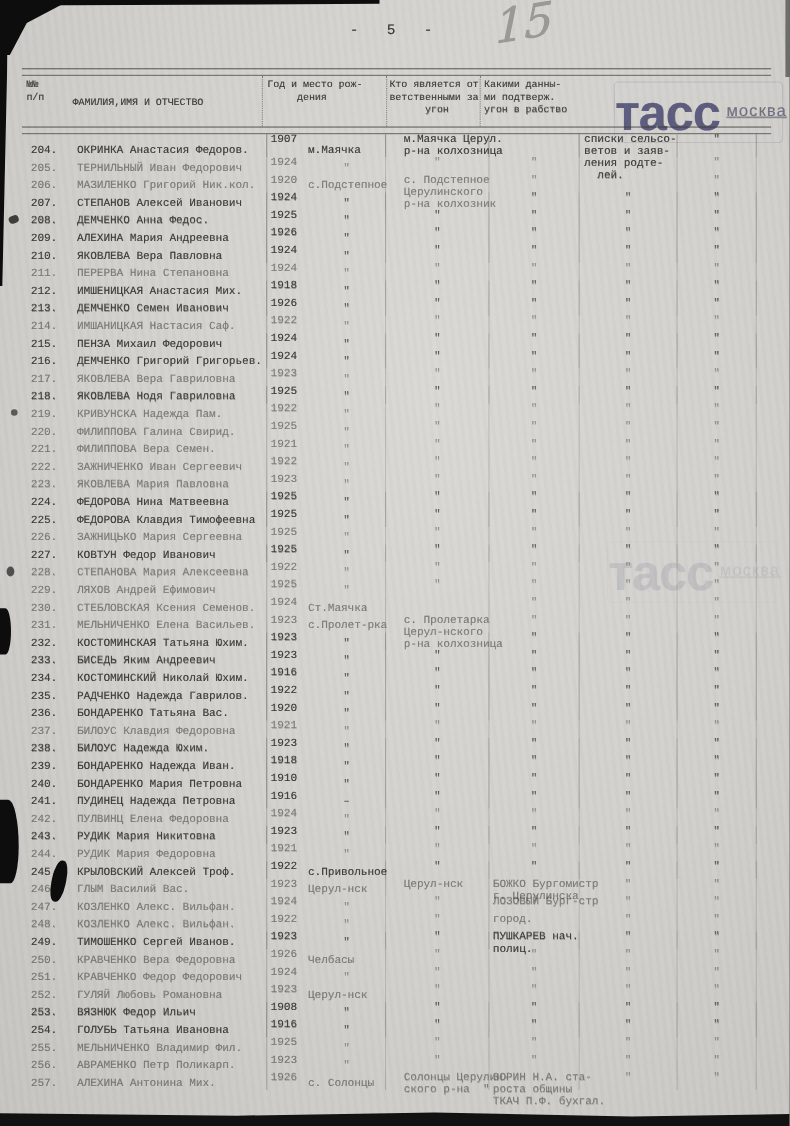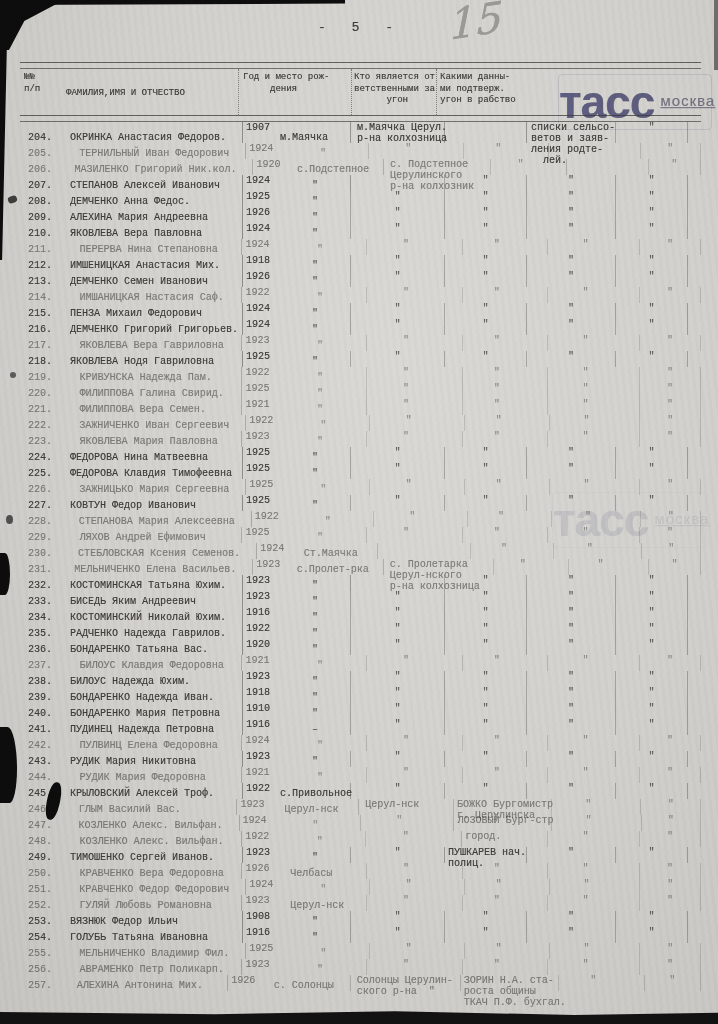--- a/index.html
+++ b/index.html
@@ -45,27 +45,27 @@
 
   .tbody{position:relative;}
   .row{display:flex;align-items:flex-end;height:16px;overflow:visible;
        font-size:10px;line-height:11px;}
   .row:first-child{height:21px;}
   .c{white-space:pre;overflow:visible;display:block;}
   .c.num{width:42px;padding-left:8px;}
   .c.name{width:172px;}
   .c.year{width:38px;border-left:1px solid rgba(70,68,64,.5);padding-left:3px;height:100%;box-sizing:border-box;}
   .c.birth{width:70px;}
-  .c.res{width:94px;border-left:1px solid rgba(70,68,64,.42);padding-left:6px;height:100%;box-sizing:border-box;}
+  .c.res{width:94px;border-left:1px solid rgba(70,68,64,.42);padding-left:16px;height:100%;box-sizing:border-box;}
   .c.resp{width:82px;border-left:1px solid rgba(70,68,64,.42);padding-left:3px;height:100%;box-sizing:border-box;}
   .c.evid{width:89px;border-left:1px solid rgba(70,68,64,.42);padding-left:4px;height:100%;box-sizing:border-box;}
   .c.note{width:73px;border-left:1px solid rgba(70,68,64,.42);
           border-right:1px solid rgba(70,68,64,.45);height:100%;box-sizing:border-box;padding-left:4px;}
   .c.ditto{text-align:center;padding-left:0;opacity:.8;}
-  .row.fade{opacity:.58;gap:16px;}
+  .row.fade{opacity:.58;}
 
   
   .art{position:absolute;background:#0d0d0d;}
   .a-topstrip{top:0;left:0;width:345px;height:5px;transform:rotate(-.25deg);transform-origin:left top;}
   .a-topleft{top:0;left:0;width:64px;height:50px;
      clip-path:polygon(0 0,100% 0,38% 42%,14% 100%,0 100%);}
   .a-leftstrip{top:40px;left:0;width:7px;height:220px;
      clip-path:polygon(0 0,100% 0,30% 100%,0 100%);}
   .a-blob1{top:553px;left:0;width:10px;height:42px;border-radius:0 60% 60% 0;}
   .a-blob2{top:727px;left:0;width:17px;height:76px;border-radius:0 70% 55% 0;}

